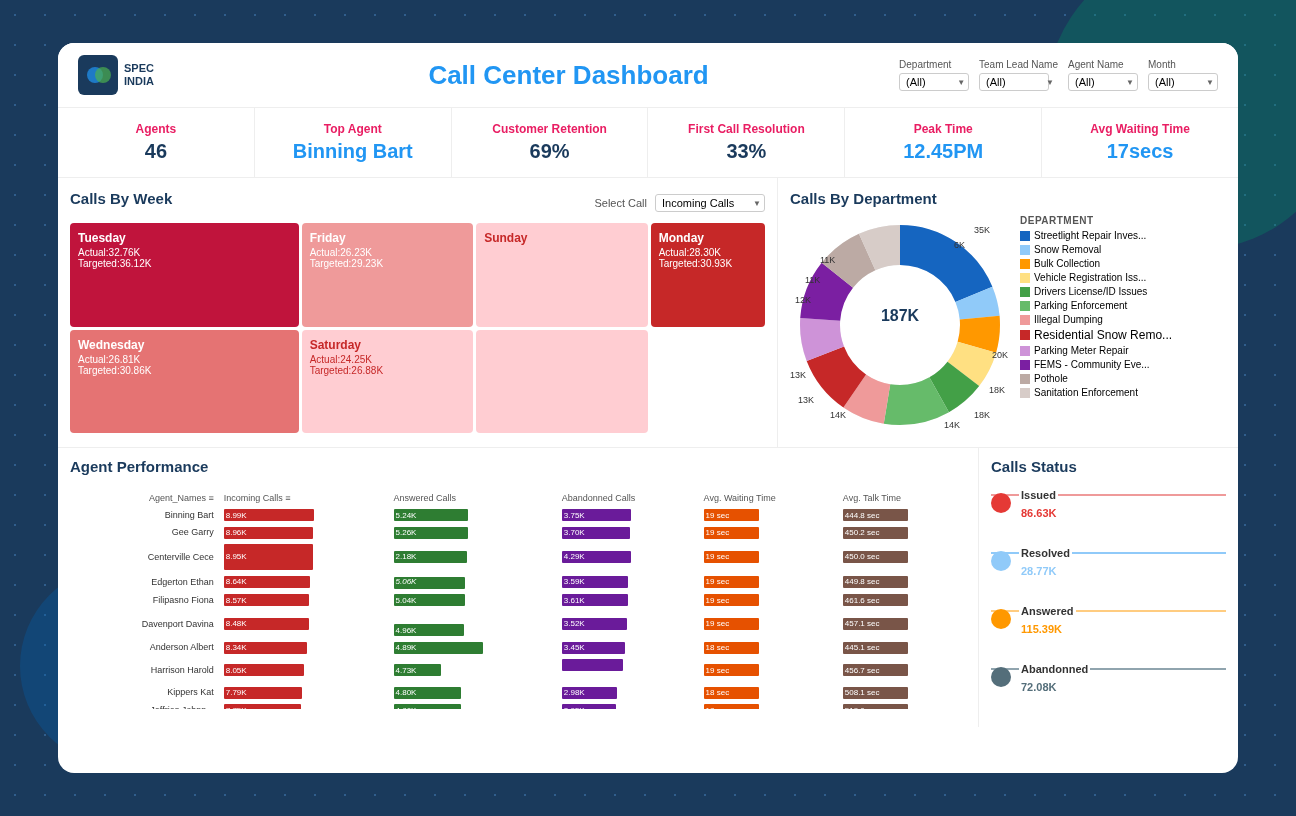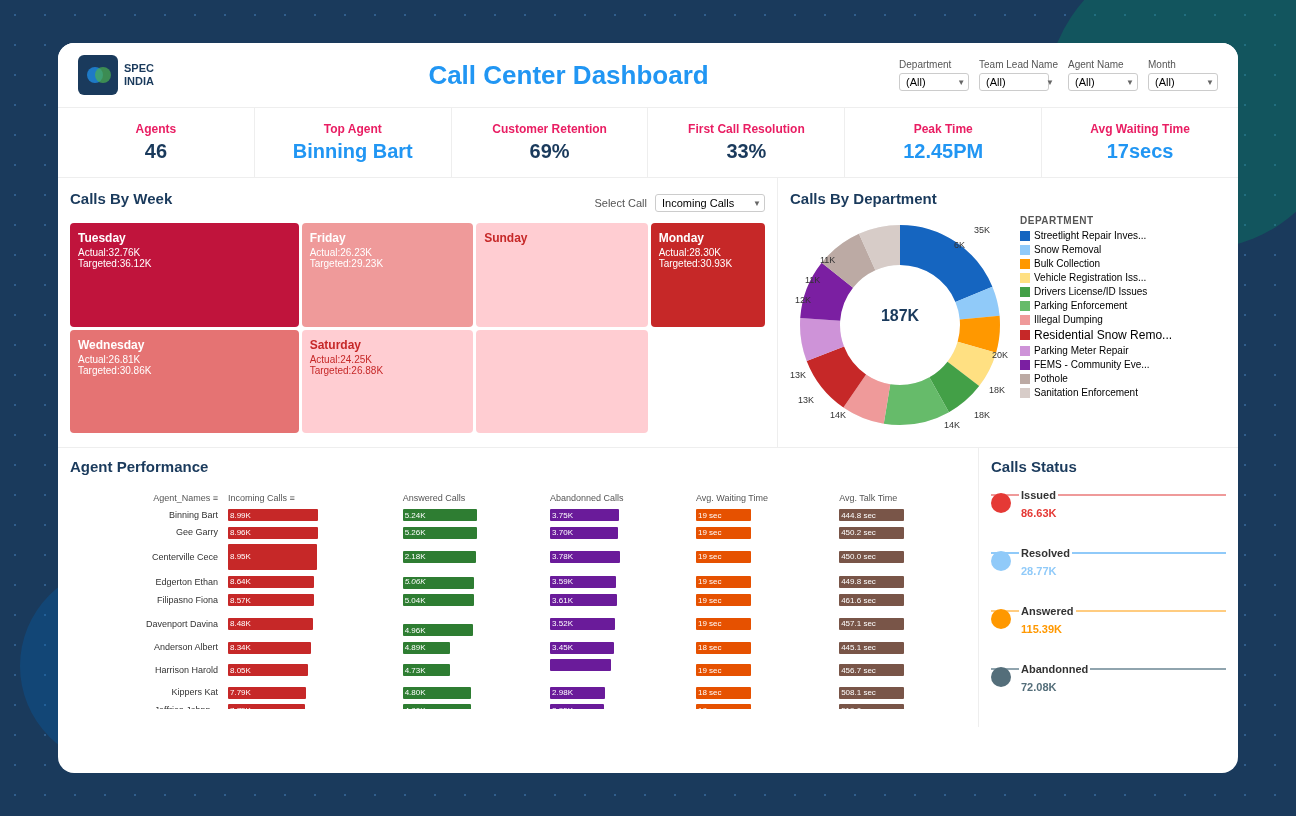--- a/index.html
+++ b/index.html
@@ -559,21 +559,21 @@
         </div>
       </div>
     </td>
     <td>
       <div style="width:73.16037735849056px;height:12px;background:#2e7d32;border-radius:1px;display:inline-flex;align-items:center;">
         <span style="font-size:8px;color:white;padding-left:2px;white-space:nowrap;">2.18K</span>
       </div>
     </td>
     <td>
       <div style="width:69.63157894736842px;height:12px;background:#6a1b9a;border-radius:1px;display:inline-flex;align-items:center;">
-        <span style="font-size:8px;color:white;padding-left:2px;white-space:nowrap;">3.78K</span>
+        <span style="font-size:8px;color:white;padding-left:2px;white-space:nowrap;">4.29K</span>
       </div>
     </td>
     <td>
       <div style="width:55px;height:12px;background:#e65100;border-radius:1px;display:inline-flex;align-items:center;">
         <span style="font-size:8px;color:white;padding-left:2px;">19 sec</span>
       </div>
     </td>
     <td>
       <div style="width:65px;height:12px;background:#795548;border-radius:1px;display:inline-flex;align-items:center;">
         <span style="font-size:8px;color:white;padding-left:2px;">450.0 sec</span>
@@ -673,21 +673,21 @@
               <tr>
     <td class="agent-name-col">Anderson Albert</td>
     <td>
       <div style="display:inline-flex;align-items:center;gap:2px;">
         <div style="width:83.39999999999999px;height:12px;background:#c62828;border-radius:1px;position:relative;display:inline-flex;align-items:center;">
           <span style="font-size:8px;color:white;padding-left:2px;white-space:nowrap;">8.34K</span>
         </div>
       </div>
     </td>
     <td>
-      <div style="width:47px;height:12px;background:#2e7d32;border-radius:1px;display:inline-flex;align-items:center;">
+      <div style="width:89px;height:12px;background:#2e7d32;border-radius:1px;display:inline-flex;align-items:center;">
         <span style="font-size:8px;color:white;padding-left:2px;white-space:nowrap;">4.89K</span>
       </div>
     </td>
     <td>
       <div style="width:63.55263157894737px;height:12px;background:#6a1b9a;border-radius:1px;display:inline-flex;align-items:center;">
         <span style="font-size:8px;color:white;padding-left:2px;white-space:nowrap;">3.45K</span>
       </div>
     </td>
     <td>
       <div style="width:55px;height:12px;background:#e65100;border-radius:1px;display:inline-flex;align-items:center;">

